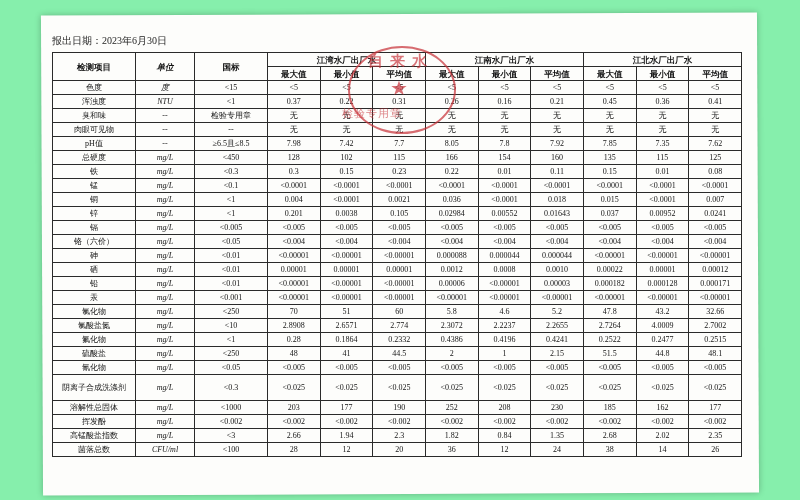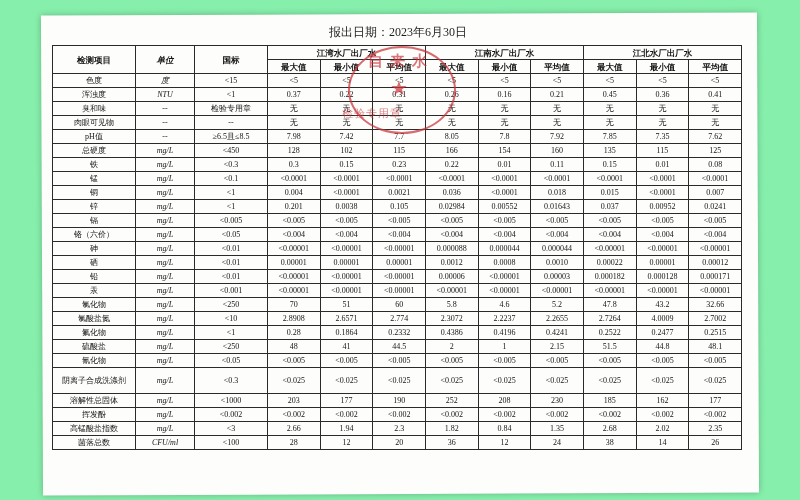--- a/index.html
+++ b/index.html
@@ -40,25 +40,25 @@
   .doc-title {
     text-align: center;
     font-size: 11px;
     color: #1d1d1d;
     font-family: "Liberation Serif", serif;
     font-weight: bold;
     letter-spacing: 0.3px;
     margin-top: 52px;
   }
   .report-date {
-    text-align: center;
-    font-size: 12px;
+    text-align: left;
+    font-size: 10px;
     color: #1d1d1d;
     font-family: "Liberation Serif", serif;
-    margin-top: 6px;
+    margin-top: 16px;
     padding-right: 8px;
   }
   table.main {
     border-collapse: collapse;
     width: 690px;
     margin-top: 4px;
     table-layout: fixed;
     font-family: "Liberation Serif", serif;
   }
   table.main th, table.main td {

